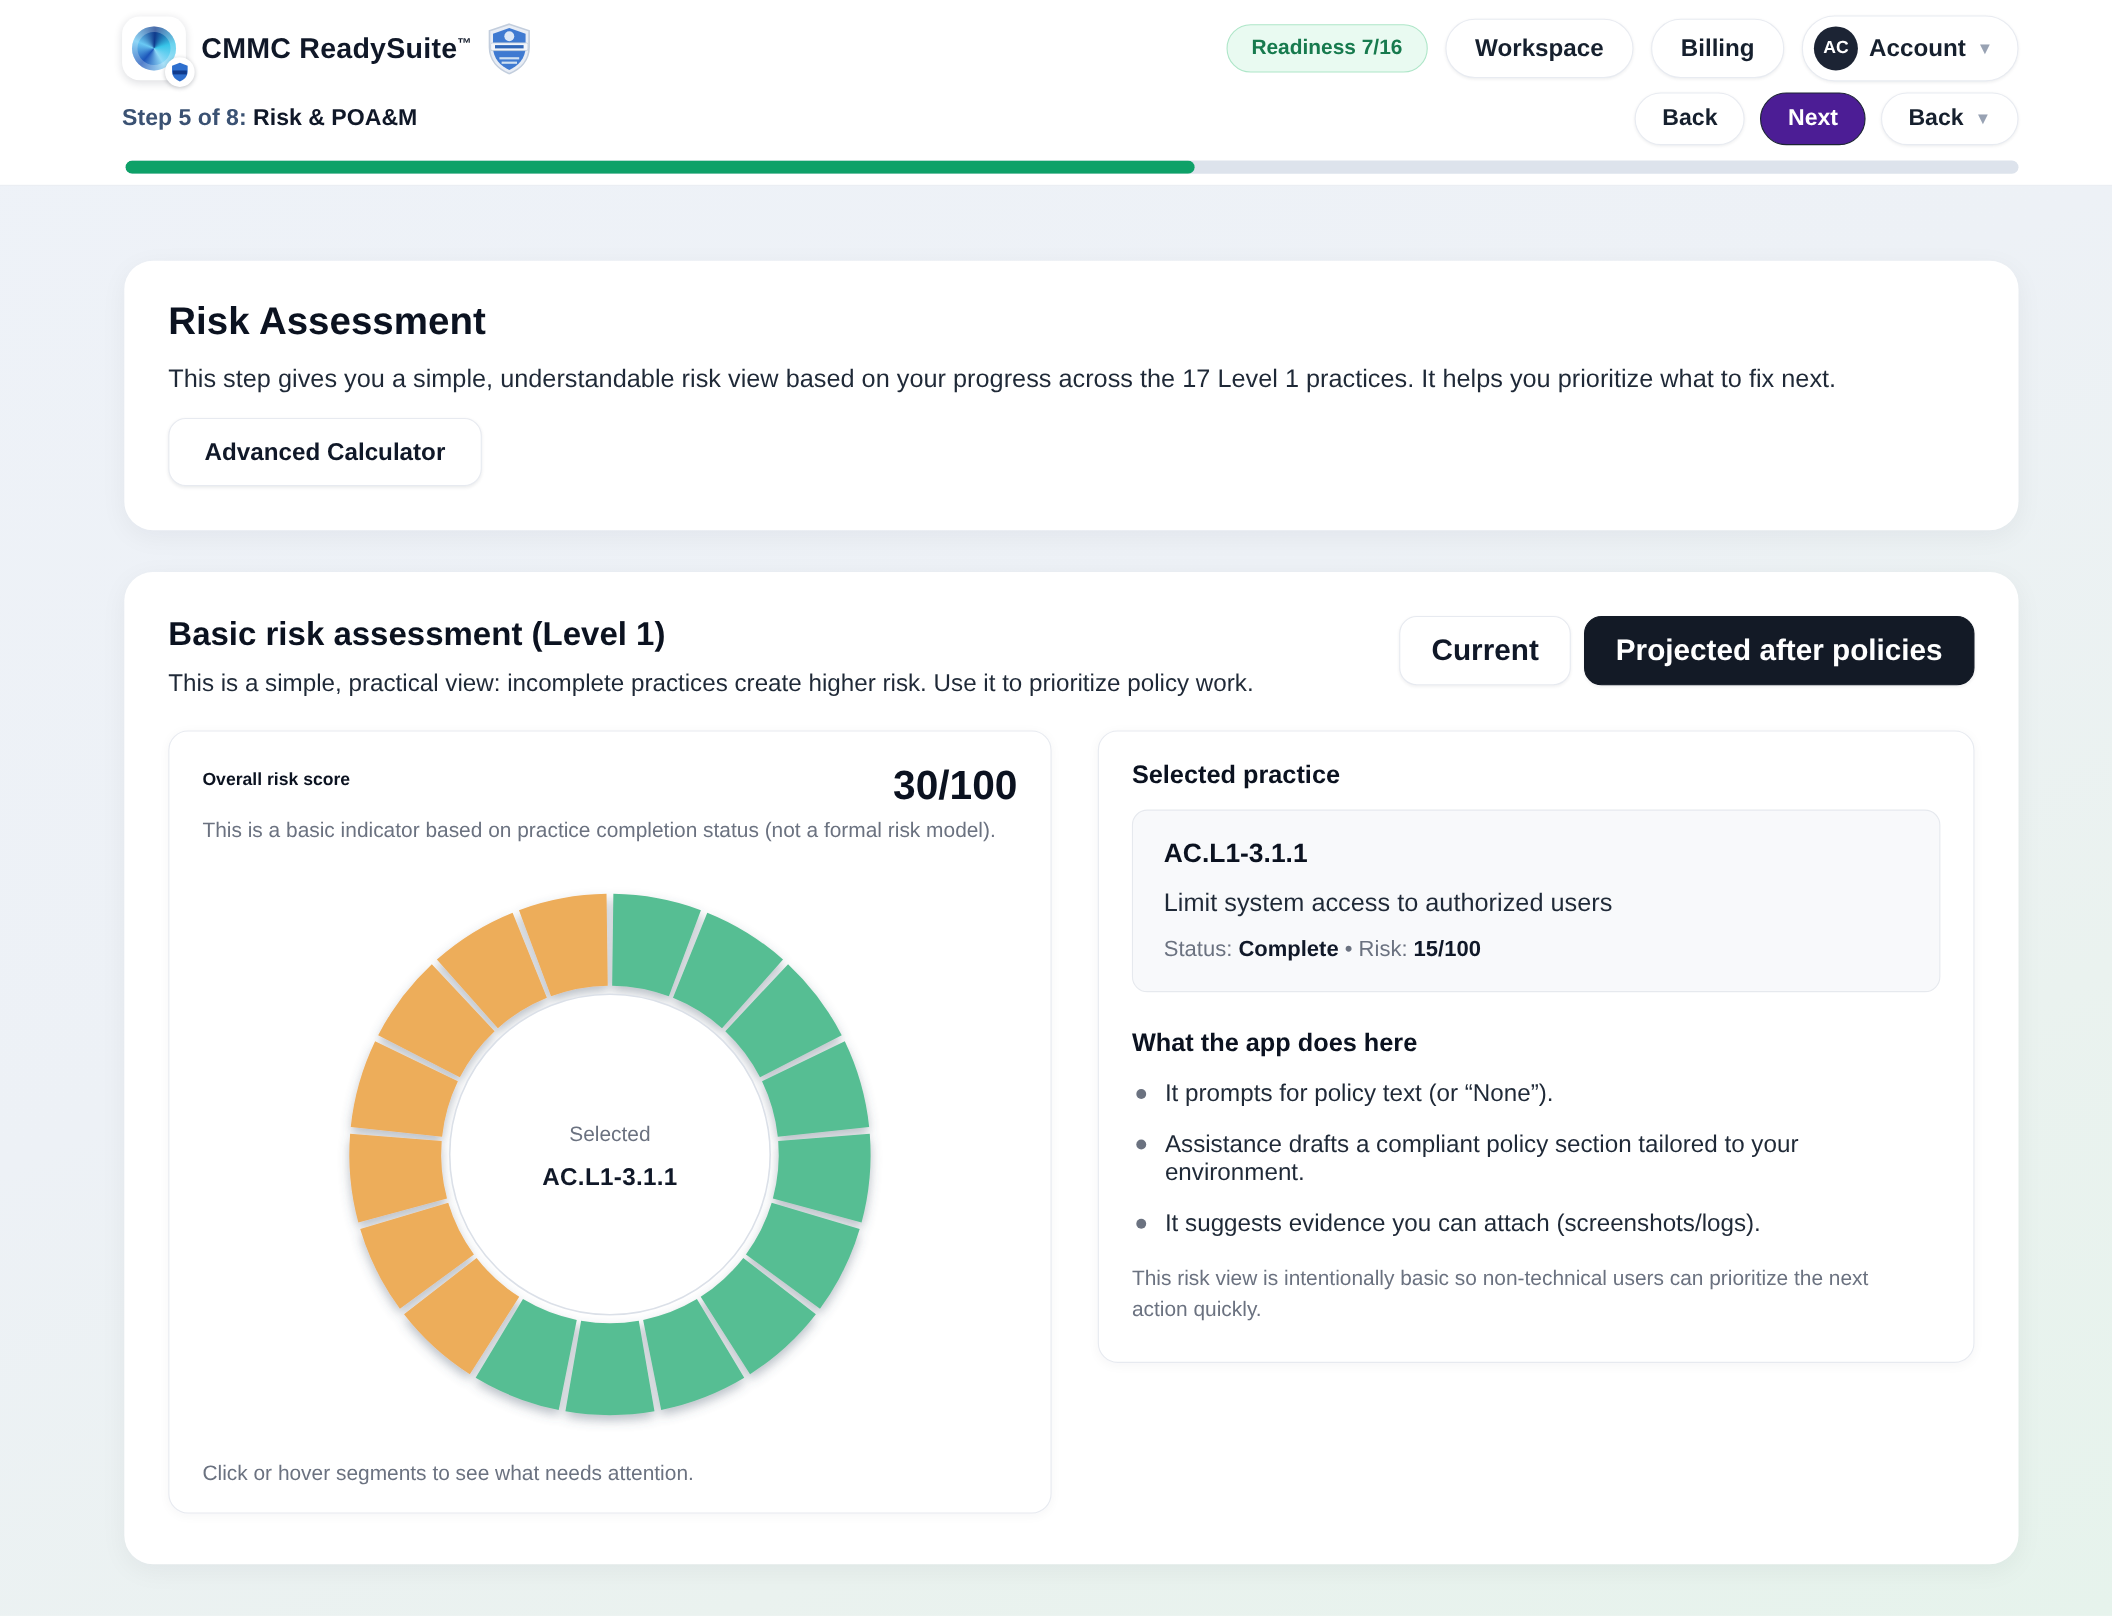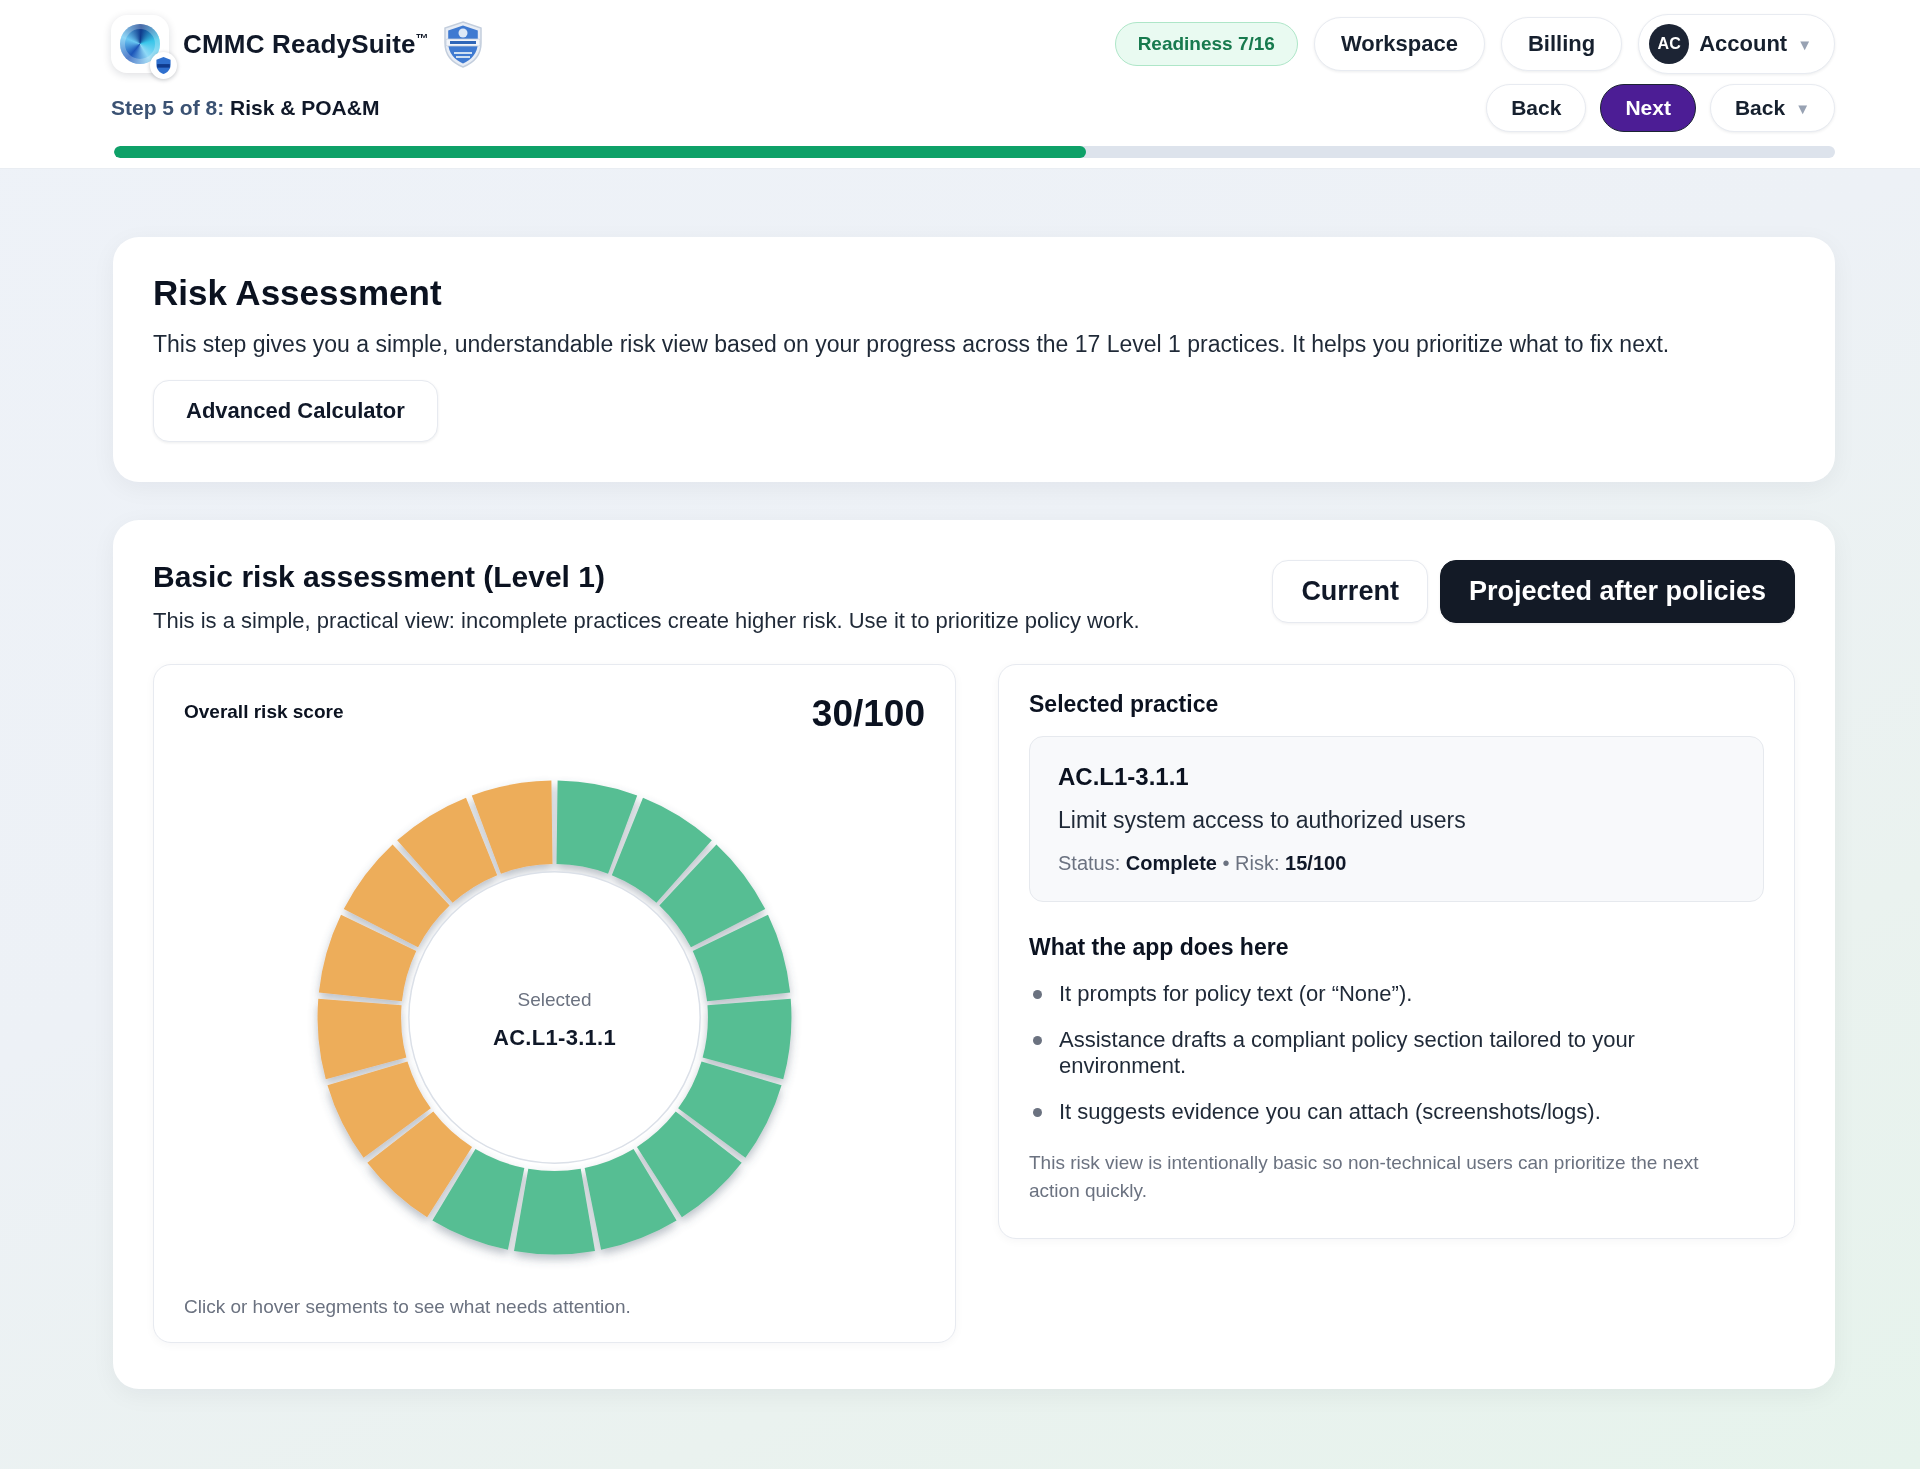--- a/index.html
+++ b/index.html
@@ -91,21 +91,21 @@
     text-align: center;
   }
   .toggle-btn.active { background:#131a26; border-color:#131a26; color:#fff; }
   .panels { display:flex; gap:42px; margin-top:30px; align-items:flex-start; }
   .panel {
     background:#fff; border:1px solid #e7eaf0; border-radius:18px;
     box-shadow: 0 2px 10px rgba(16,24,40,.04);
   }
   .score-panel { width:803px; padding: 28px 30px 24px 30px; }
   .score-head { display:flex; align-items:flex-start; justify-content:space-between; }
-  .score-head h3 { font-size:19px; font-weight:bold; color:#0b1220; padding-top:8px; }
+  .score-head h3 { font-size:16px; font-weight:bold; color:#0b1220; padding-top:8px; }
   .score-value { font-size:37px; font-weight:bold; color:#0b1220; }
   .score-caption { font-size:19px; color:#6b7280; margin-top:10px; }
   .donut-wrap { position:relative; width:505px; margin: 30px auto 0 auto; }
   .donut-center {
     position:absolute; inset:0; display:flex; flex-direction:column;
     align-items:center; justify-content:center; gap:14px; pointer-events:none;
   }
   .donut-center .lbl { font-size:19px; color:#6b7280; }
   .donut-center .val { font-size:22px; font-weight:bold; color:#101828; letter-spacing:.3px; }
   .donut-hint { font-size:19px; color:#6b7280; margin-top:22px; }
@@ -206,20 +206,21 @@
       </div>
     </div>
 
     <div class="panels">
 
       <div class="panel score-panel">
         <div class="score-head">
           <h3>Overall risk score</h3>
           <div class="score-value">30/100</div>
         </div>
+        <div class="score-caption">This is a basic indicator based on practice completion status (not a formal risk model).</div>
 
         <div class="donut-wrap">
           <svg width="505" height="505" viewBox="0 0 520 520">
             <defs>
               <filter id="segShadow" x="-20%" y="-20%" width="140%" height="140%">
                 <feDropShadow dx="0" dy="5" stdDeviation="5" flood-color="#475569" flood-opacity="0.38"></feDropShadow>
               </filter>
             </defs>
             <g id="donut-segments" filter="url(#segShadow)">
                 <path d="M 263.1938613194081 16.020904071942283 A 244 244 0 0 1 345.15722814297004 31.34251270731116 L 315.1427952729068 111.93490576948838 A 158 158 0 0 0 262.06815610027246 102.0135362433069 Z" fill="#57BE93"></path>

